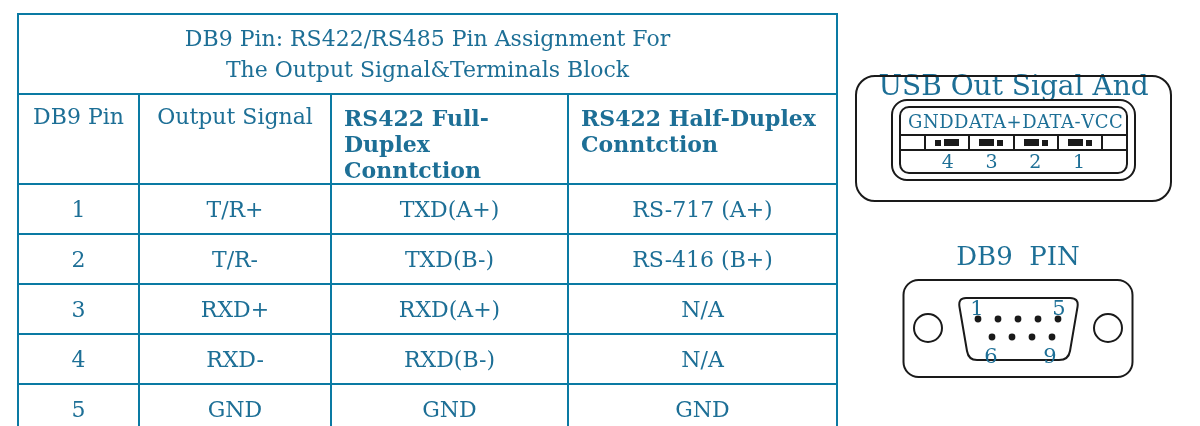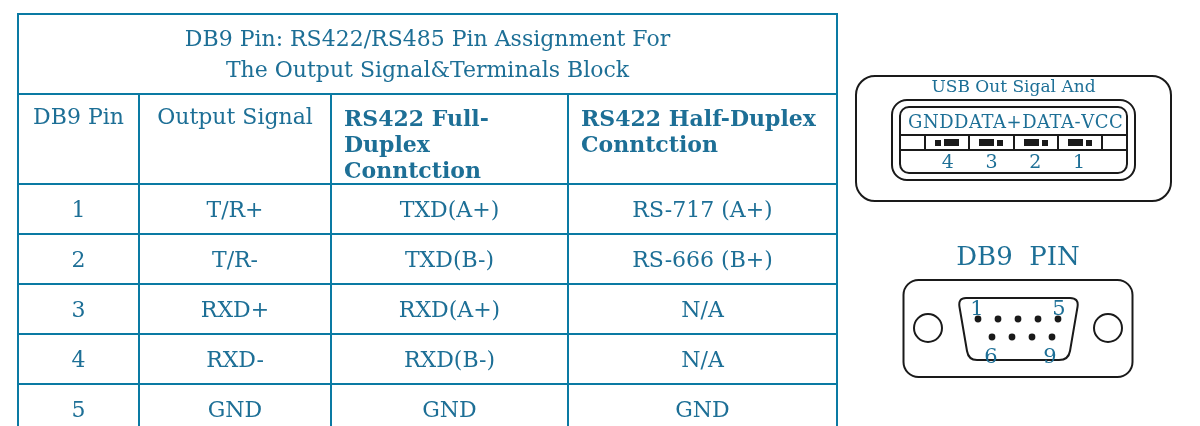--- a/index.html
+++ b/index.html
@@ -23,21 +23,21 @@
     text-align:center; vertical-align:middle;
   }
   td.title-cell { height:80px; font-size:23px; line-height:31px; }
   tr.header-row td { height:67px; vertical-align:top; padding-top:8px; line-height:27px; }
   tr.header-row td.h-left { text-align:left; padding-left:12px; padding-top:10px; line-height:26px;font-weight:bold; }
   tr.data-row td { height:50px; }
 
   
   .diagram-title {
     position:absolute; text-align:center; color:#1d6f96;
-    font-size:17px; line-height:28px; white-space:pre;
+    font-size:28px; line-height:28px; white-space:pre;
   }
 
   
   .usb-outer {
     position:absolute; left:855px; top:75px; width:317px; height:127px;
     border:2px solid #1a1a1a; border-radius:20px;
   }
   .usb-inner1 {
     position:absolute; left:891px; top:99px; width:245px; height:82px;
     border:2px solid #1a1a1a; border-radius:16px;
@@ -113,21 +113,21 @@
     <tr class="data-row">
           <td>1</td>
           <td>T/R+</td>
           <td>TXD(A+)</td>
           <td>RS-717 (A+)</td>
         </tr>
         <tr class="data-row">
           <td>2</td>
           <td>T/R-</td>
           <td>TXD(B-)</td>
-          <td>RS-666 (B+)</td>
+          <td>RS-416 (B+)</td>
         </tr>
         <tr class="data-row">
           <td>3</td>
           <td>RXD+</td>
           <td>RXD(A+)</td>
           <td>N/A</td>
         </tr>
         <tr class="data-row">
           <td>4</td>
           <td>RXD-</td>

